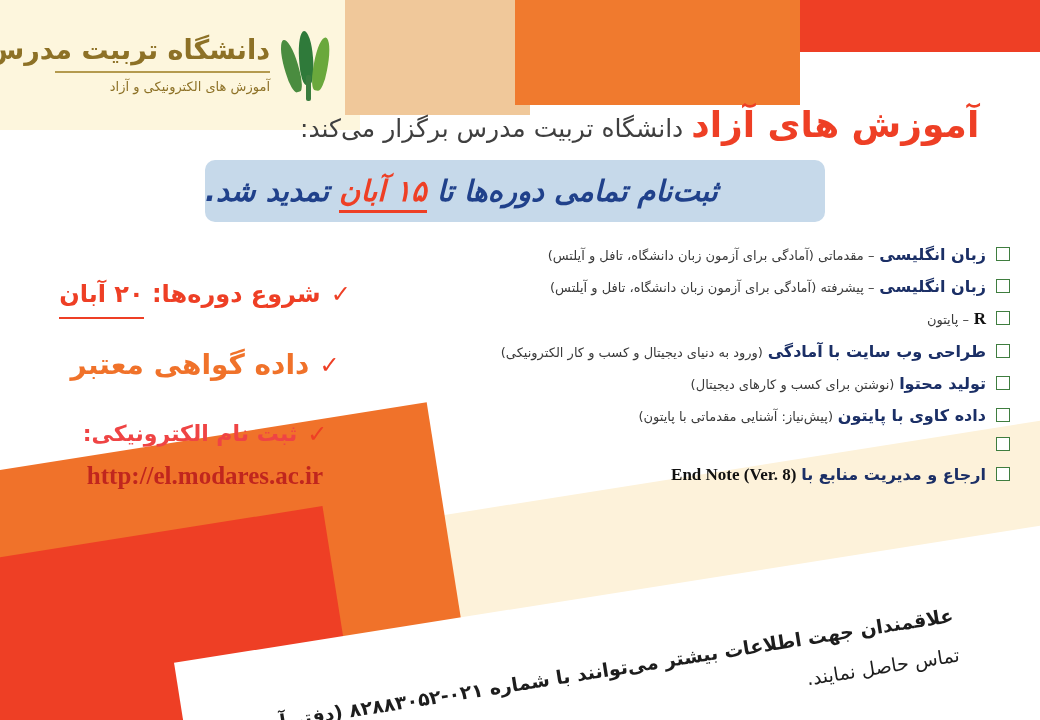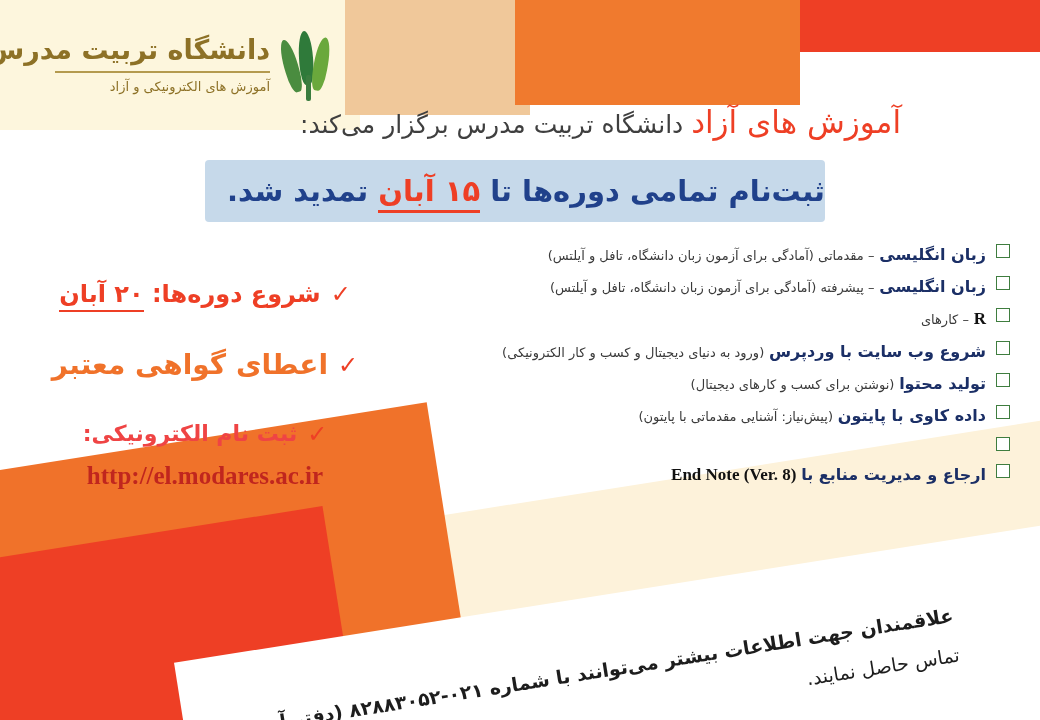--- a/index.html
+++ b/index.html
@@ -148,35 +148,36 @@
     top: 104px;
     width: 700px;
     text-align: left;
     direction: rtl;
     font-size: 25px;
     color: #3f3f3f;
     white-space: nowrap;
   }
   .header-line .emph {
     color: #ee3f25;
-    font-weight: normal;
-    font-size: 31px;
+    font-weight: bold;
+    font-size: 36px;
   }
 
   
   .banner {
     position: absolute;
     left: 205px; top: 160px;
     width: 620px; height: 62px;
     background: #c6d9ea;
-    border-radius: 4px;
+    border-radius: 10px;
     display: flex;
     align-items: center;
-    justify-content: flex-start;
-    direction: rtl;
+    justify-content: flex-end;
+    direction: rtl;
+    font-style: italic;
   }
   .banner-text {
     font-size: 29px;
     font-weight: bold;
     color: #20418b;
     white-space: nowrap;
   }
   .banner-text .hl {
     color: #ee3f25;
     border-bottom: 3px solid #ee3f25;
@@ -185,21 +186,21 @@
 
   
   .course-list {
     position: absolute;
     right: 30px; top: 245px;
     width: 590px;
     direction: rtl;
   }
   .course-row {
     display: flex;
-    align-items: flex-start;
+    align-items: center;
     justify-content: flex-start;
     gap: 10px;
     margin-bottom: 13px;
     white-space: nowrap;
   }
   .bullet-box {
     flex: 0 0 auto;
     width: 12px; height: 12px;
     border: 1.6px solid #3f7d3f;
     background: #ffffff;
@@ -248,21 +249,21 @@
     font-weight: bold;
     line-height: 1;
   }
   .hl-1 {
     font-size: 24px;
     font-weight: bold;
     color: #ee3f25;
   }
   .hl-1 .ul {
     border-bottom: 2px solid #ee3f25;
-    padding-bottom: 2px;
+    padding-bottom: 9px;
   }
   .hl-2 {
     font-size: 28px;
     font-weight: bold;
     color: #f0722a;
   }
   .hl-3 {
     font-size: 22px;
     font-weight: bold;
     color: #ef4444;
@@ -354,28 +355,28 @@
       <span class="course-text">
         <b>زبان انگلیسی</b>
         <span class="note">– پیشرفته (آمادگی برای آزمون زبان دانشگاه، تافل و آیلتس)</span>
       </span>
     </div>
 
     <div class="course-row">
       <span class="bullet-box"></span>
       <span class="course-text">
         <span class="ltr">R</span>
-        <span class="note">– کارهای</span>
-      </span>
-    </div>
-
-    <div class="course-row">
-      <span class="bullet-box"></span>
-      <span class="course-text">
-        <b>شروع وب سایت با وردپرس</b>
+        <span class="note">– پایتون</span>
+      </span>
+    </div>
+
+    <div class="course-row">
+      <span class="bullet-box"></span>
+      <span class="course-text">
+        <b>طراحی وب سایت با آمادگی</b>
         <span class="note">(ورود به دنیای دیجیتال و کسب و کار الکترونیکی)</span>
       </span>
     </div>
 
     <div class="course-row">
       <span class="bullet-box"></span>
       <span class="course-text">
         <b>تولید محتوا</b>
         <span class="note">(نوشتن برای کسب و کارهای دیجیتال)</span>
       </span>
@@ -408,21 +409,21 @@
     <div class="hl-row">
       <span class="check">✓</span>
       <span class="hl-1">
         <span>شروع دوره‌ها:</span>
         <span class="ul">۲۰ آبان</span>
       </span>
     </div>
 
     <div class="hl-row">
       <span class="check">✓</span>
-      <span class="hl-2">اعطای گواهی معتبر</span>
+      <span class="hl-2">داده گواهی معتبر</span>
     </div>
 
     <div class="hl-row">
       <span class="check">✓</span>
       <span class="hl-3">ثبت نام الکترونیکی:</span>
     </div>
 
     <div class="url">http://el.modares.ac.ir</div>
   </div>
 

